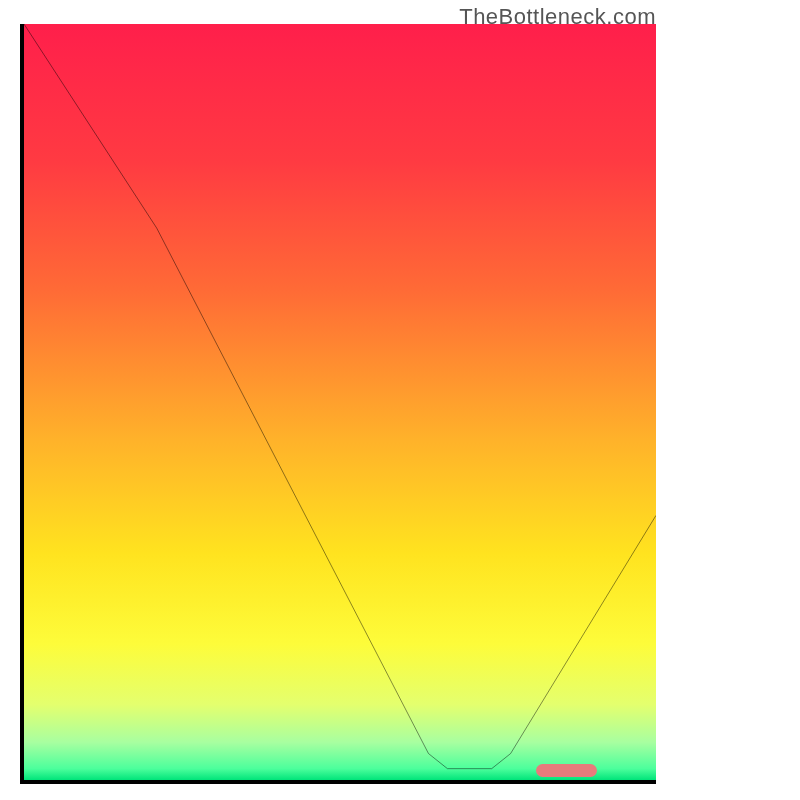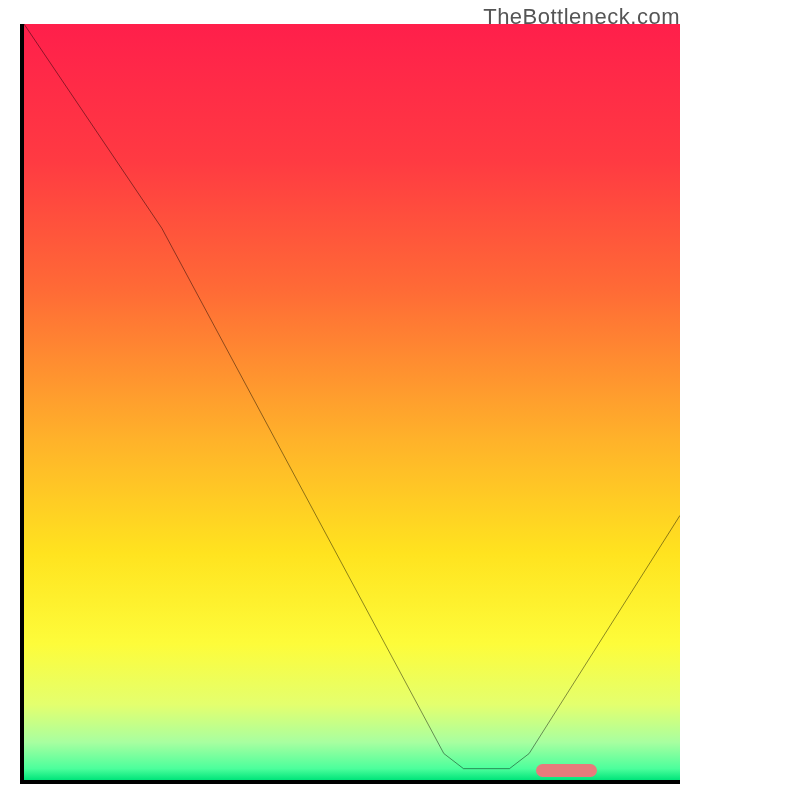--- a/index.html
+++ b/index.html
@@ -8,21 +8,20 @@
     width: 800px;
     height: 800px;
     background: #ffffff;
     font-family: Arial, Helvetica, sans-serif;
     overflow: hidden;
   }
   .stage {
     position: relative;
     width: 668px;
     height: 800px;
-    padding-left: 24px;
   }
   .watermark {
     position: absolute;
     top: 4px;
     right: 12px;
     color: #555;
     font-size: 22px;
     font-weight: 500;
     letter-spacing: 0.5px;
     user-select: none;

